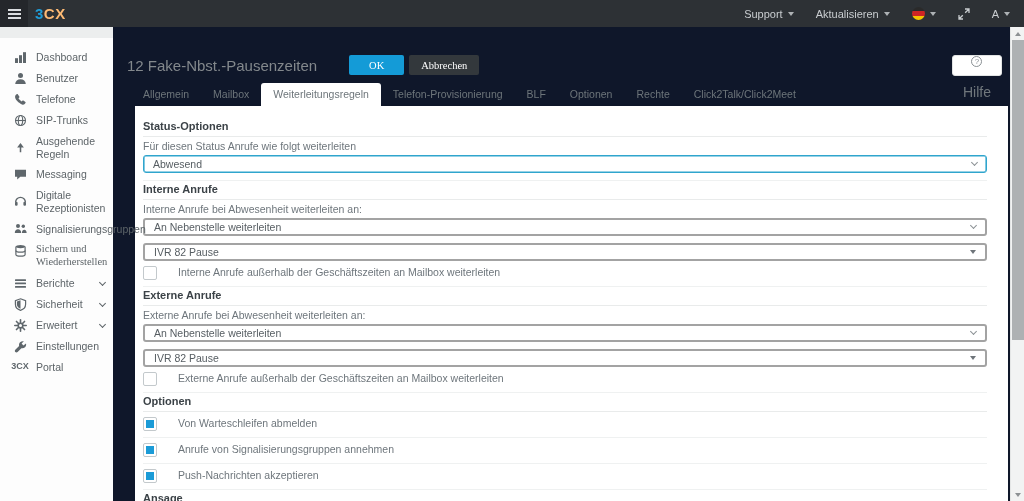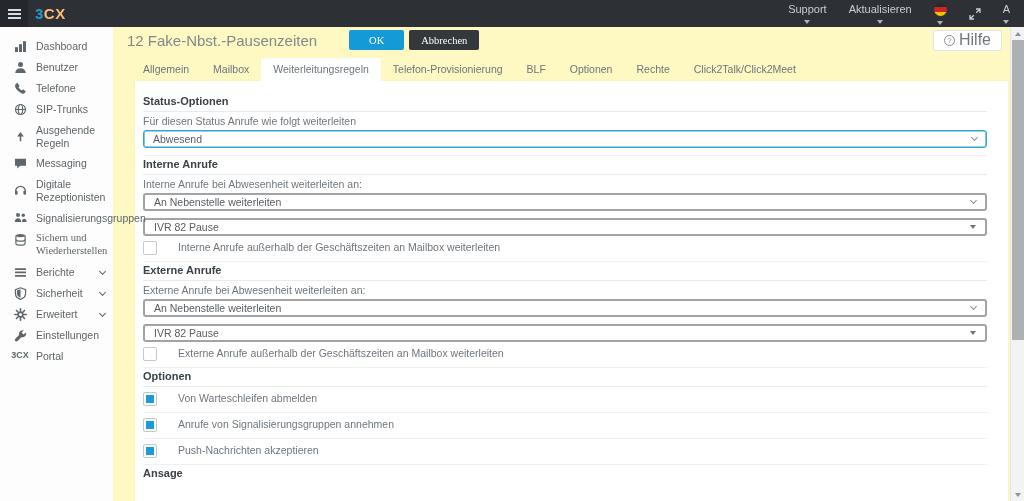--- a/index.html
+++ b/index.html
@@ -11,53 +11,53 @@
             background:var(--topbar_bg,#2d3135); display:flex; align-items:center; z-index:30; }
   .burger-box { width:28px; height:27px; background:#24272b; display:flex;
                 align-items:center; justify-content:center; cursor:pointer; }
   .burger { width:13px; height:2px; background:#dadde0;
             box-shadow:0 -4px 0 #dadde0, 0 4px 0 #dadde0; }
   .logo { margin-left:7px; font-size:15px; font-weight:bold; letter-spacing:.5px; }
   .logo-3 { color:var(--logo_blue,#1e9cd7); }
   .logo-cx { color:#fdba74; }
   .topbar-right { margin-left:auto; display:flex; align-items:center; gap:22px;
                   padding-right:14px; color:#c9cdd0; font-size:11px; }
-  .tb-menu { display:flex; align-items:center; gap:5px; cursor:pointer;flex-direction:column; }
+  .tb-menu { display:flex; align-items:center; gap:5px; cursor:pointer; }
   .caret { width:0; height:0; border-left:3.5px solid transparent;
            border-right:3.5px solid transparent; border-top:4px solid #aeb2b5; }
   .flag { width:13px; height:13px; border-radius:50%;
           background:linear-gradient(#2a2a2a 34%, #cf2525 34% 67%, #f5c400 67%); }
 
   
-  .sidebar { position:absolute; top:27px; left:0; width:113px; bottom:0;
+  .sidebar { position:absolute; top:38px; left:0; width:113px; bottom:0;
              background:#fdfdfd; padding-top:9px; z-index:20; }
   .side-item { display:flex; align-items:center; padding:4px 8px 4px 13px;
                color:#5d6468; font-size:10.5px; cursor:pointer; line-height:1.2; }
   .side-item .ic { width:14px; display:flex; justify-content:center; align-items:center;
                    color:#5f676c; flex:none; }
   .side-item .lbl { margin-left:9px; }
   .side-item .chev { margin-left:auto; width:5px; height:5px;
                      border-right:1.4px solid #5d6468; border-bottom:1.4px solid #5d6468;
                      transform:rotate(45deg); margin-top:-2px; flex:none; }
   .side-item.two-line { align-items:flex-start;font-family:Liberation Serif, serif; }
   .side-item.two-line .ic { margin-top:1px; }
   .portal-txt { font-size:9px; font-weight:bold; color:#5f676c; letter-spacing:0; }
 
   
   .main { position:absolute; top:27px; left:113px; right:14px; bottom:0;
-          background:#fef9c3; padding:1px 2px 0 14px; }
+          background:#0f172a; padding:26px 2px 0 14px; }
   .page-header { display:flex; align-items:center; height:24px; }
   .page-title { font-size:15px; color:#83888c; }
   .btn { border:none; border-radius:2px; font-size:10.5px; color:#fff;
          height:20px; cursor:pointer; font-family:Liberation Serif, serif; }
   .btn-ok { background:var(--accent,#149bd7); padding:0 20px; margin-left:32px; }
   .btn-cancel { background:var(--dark_button,#33383c); padding:0 12px; margin-left:5px; }
   .btn-help { margin-left:auto; margin-right:6px; background:#fff; color:#70777c;
               border:1px solid #e2e4e4; border-radius:3px; height:21px; padding:0 10px;
-              font-size:16px; display:flex; align-items:center; gap:4px; cursor:pointer; }
+              font-size:14px; display:flex; align-items:center; gap:17px; cursor:pointer;flex-direction:column; }
   .help-ic { width:11px; height:11px; border:1px solid #8a9094; border-radius:50%;
              display:inline-flex; align-items:center; justify-content:center;
              font-size:8px; color:#8a9094; }
   .help-ic::before { content:"?"; }
 
   
   .tabs { display:flex; margin-top:6px; margin-left:4px; }
   .tab { font-size:10.5px; color:#6d757a; padding:5px 12px 6px; cursor:pointer;
          border-radius:3px 3px 0 0; white-space:nowrap; }
   .tab.active { background:#fff; }

